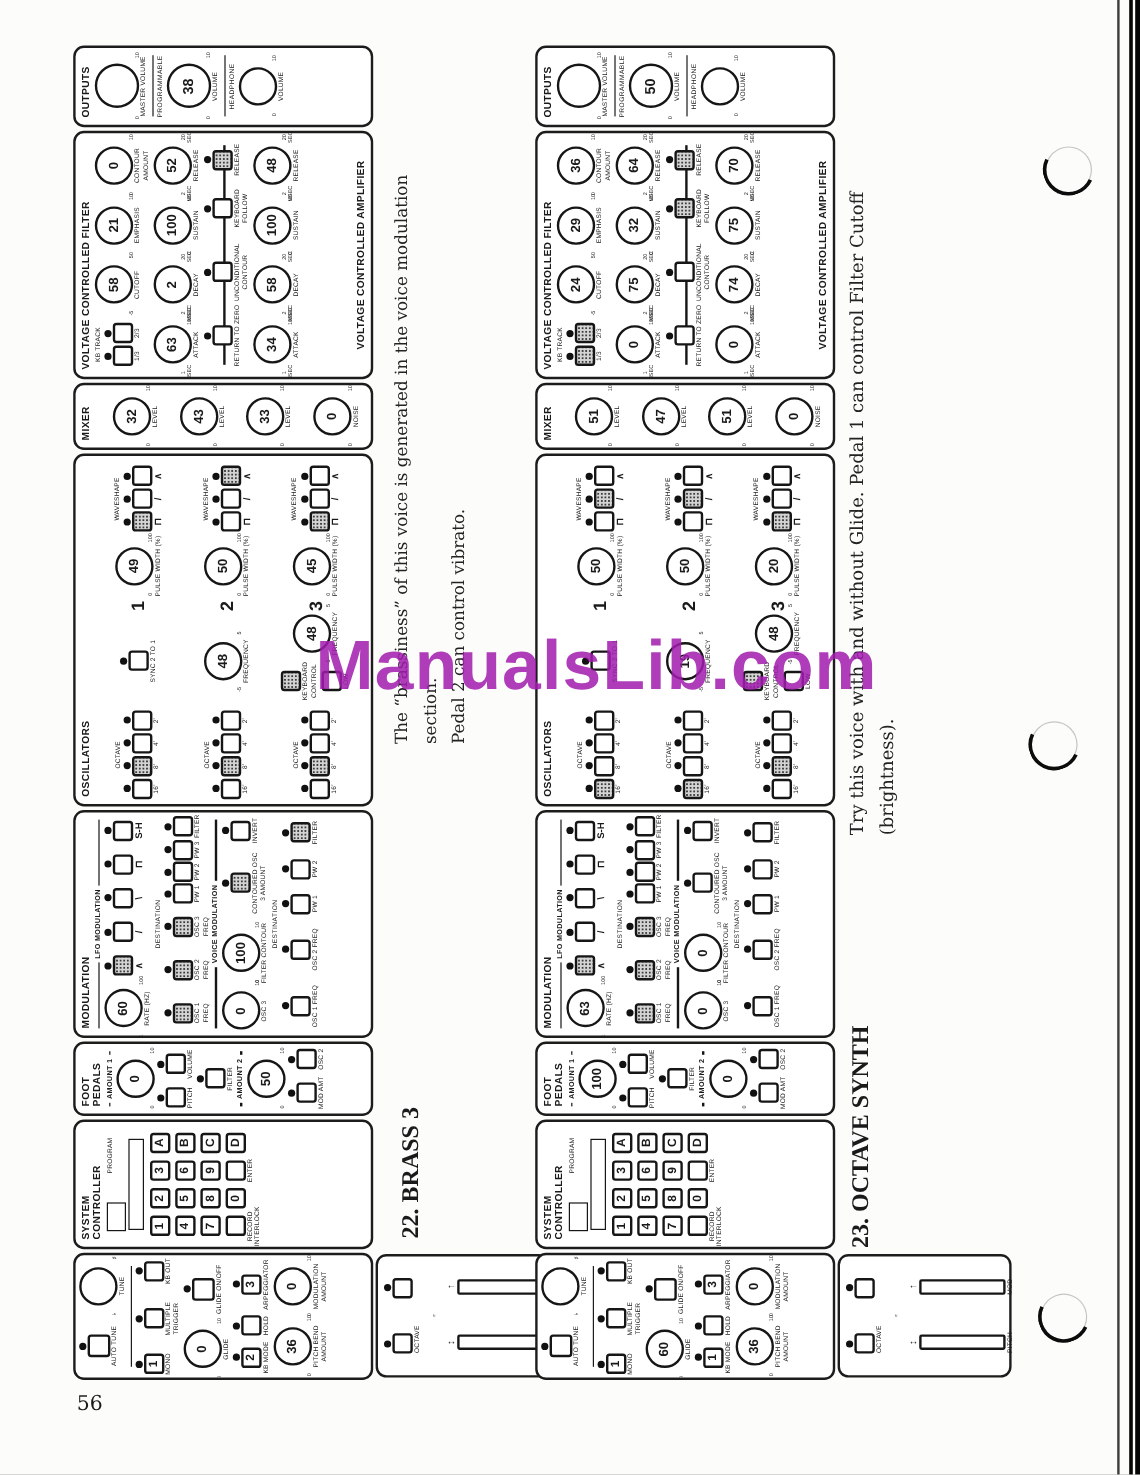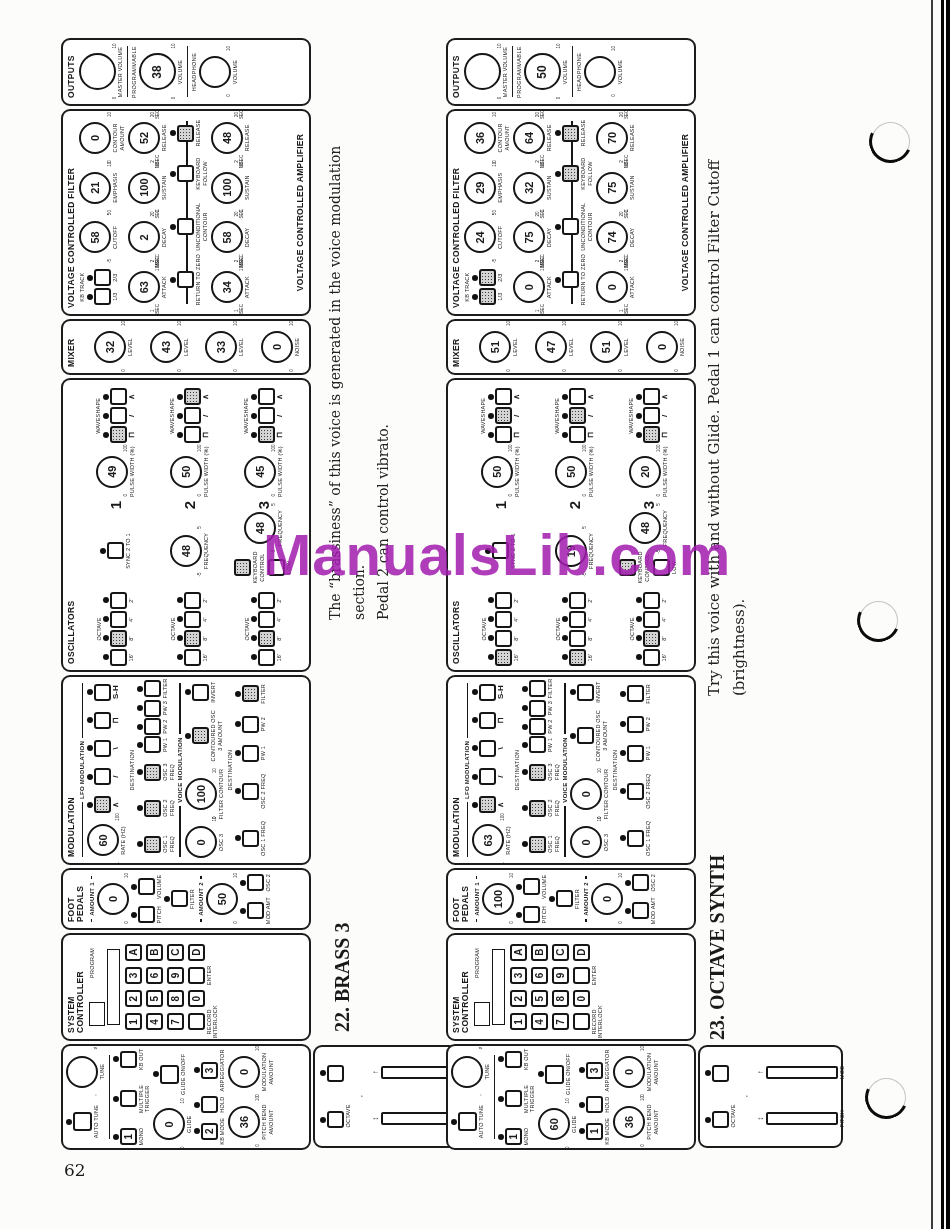--- a/index.html
+++ b/index.html
@@ -1703,21 +1703,21 @@
   </div>
   <div id="ttl22" class="rot ptitle">22. BRASS 3</div>
 
   <div id="cap23" class="rot caption">
     <div>Try this voice with and without Glide. Pedal 1 can control Filter Cutoff</div>
     <div>(brightness).</div>
   </div>
   <div id="ttl23" class="rot ptitle">23. OCTAVE SYNTH</div>
 
   <div class="wm">ManualsLib.com</div>
-  <div id="pageno">62</div>
+  <div id="pageno">56</div>
 
   <div class="hole" id="hole1"></div>
   <div class="hole" id="hole2"></div>
   <div class="hole" id="hole3"></div>
   <div class="vline" id="v1"></div>
   <div class="vline" id="v2"></div>
   <div class="vline" id="v3"></div>
 </div>
 
 </body></html>

